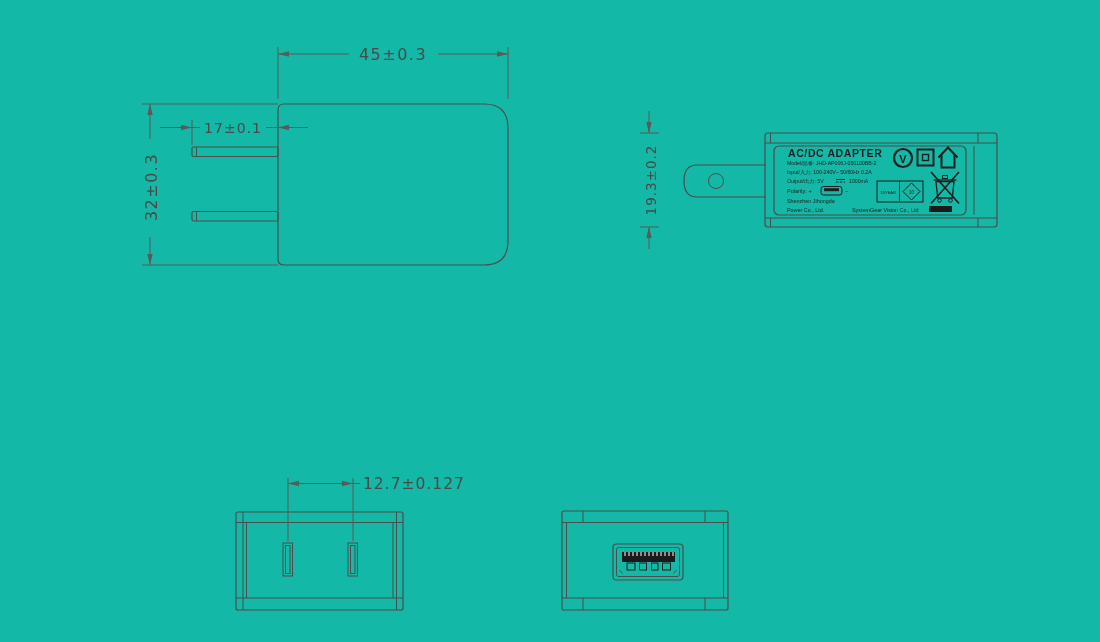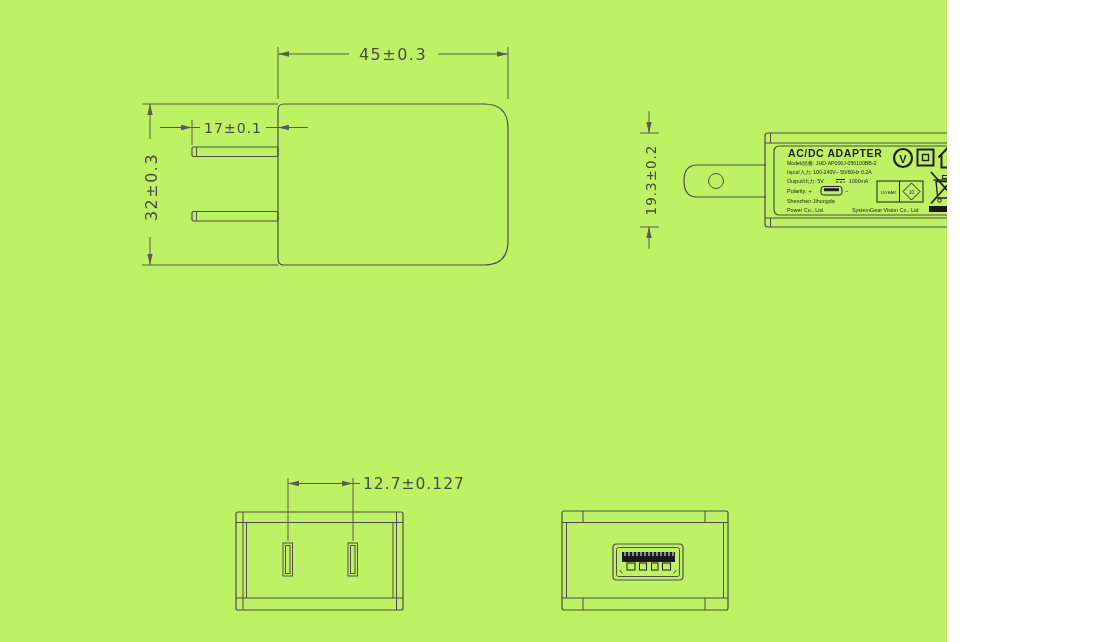--- a/index.html
+++ b/index.html
@@ -1,16 +1,16 @@
 <!DOCTYPE html>
 <html><head>
 <meta charset="utf-8">
 <style>
   html,body{margin:0;padding:0;background:#ffffff;}
-  #stage{position:relative;width:947px;height:642px;background:#bef264;overflow:hidden;
+  #stage{position:relative;width:1100px;height:642px;background:#14b8a6;overflow:hidden;
          font-family:"DejaVu Sans", "Liberation Sans", sans-serif;text-decoration:underline;}
   svg{position:absolute;left:0;top:0;}
   .ln{stroke:#4d4d4d;stroke-width:1.2;fill:none;}
   .thin{stroke:#4d4d4d;stroke-width:1;fill:none;}
   .dim{stroke:#5a5a5a;stroke-width:1;fill:none;}
   .arr{fill:#5a5a5a;stroke:none;}
   .dimtxt{fill:#4a4a4a;font-family:"DejaVu Sans", sans-serif;}
   .lbltxt{fill:#1f1f1f;font-family:"Liberation Sans", sans-serif;}
   .sym{stroke:#1f1f1f;fill:none;}
 </style>

